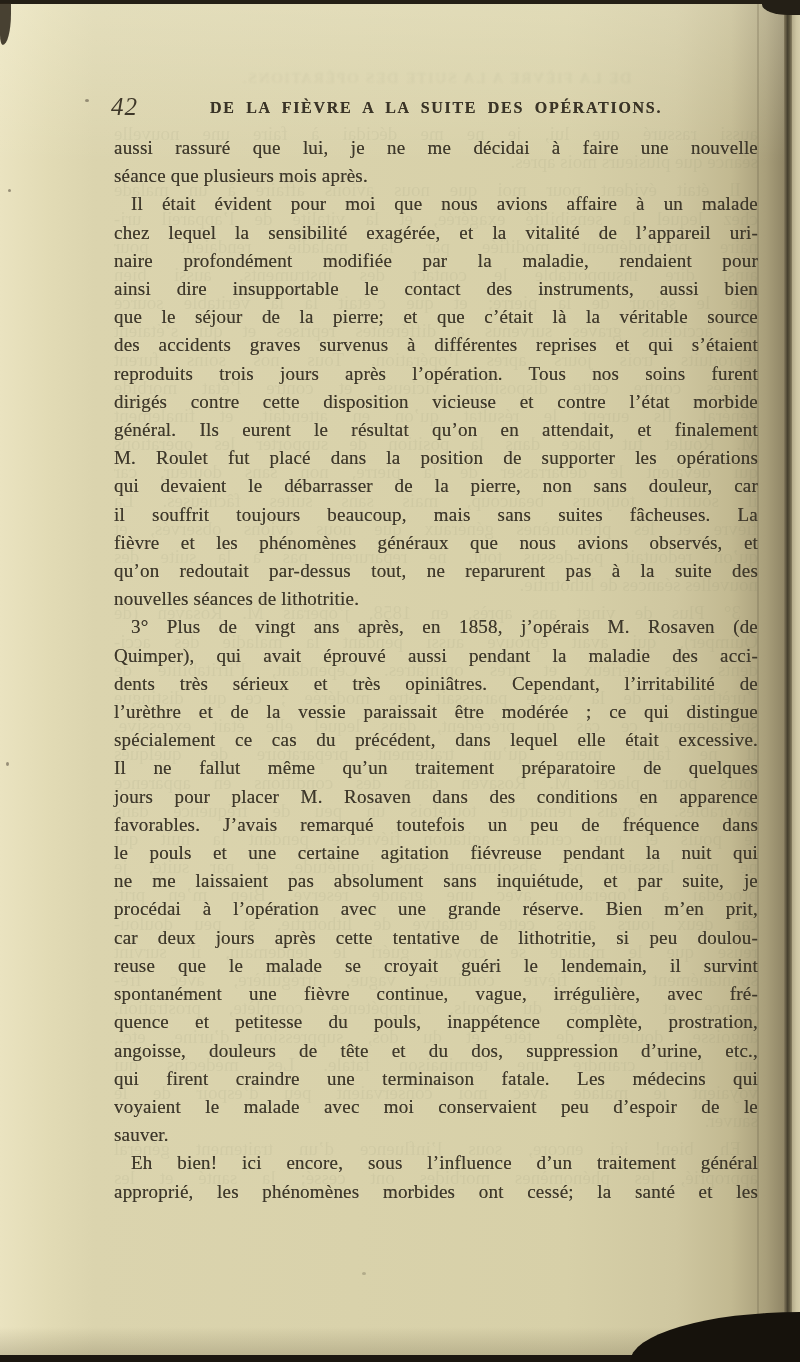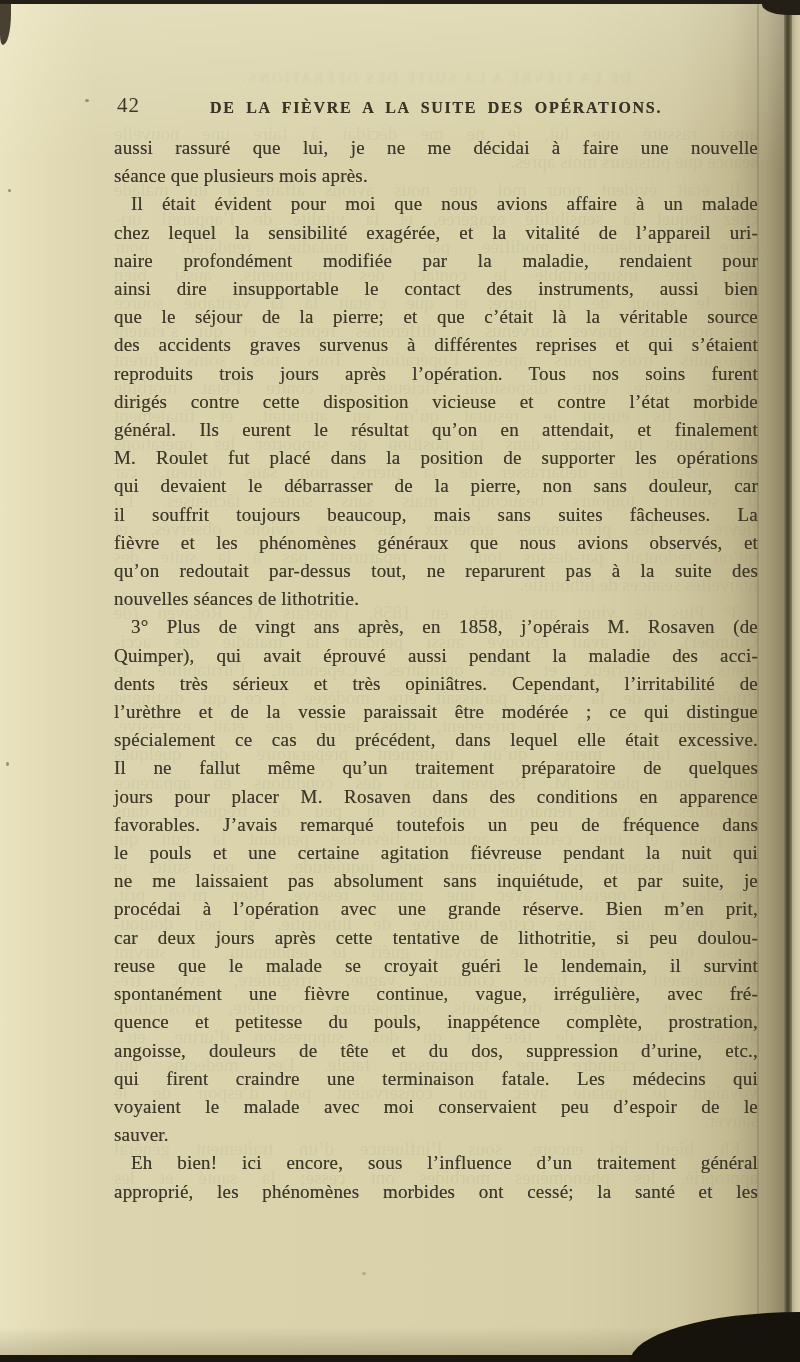--- a/index.html
+++ b/index.html
@@ -55,22 +55,22 @@
     position:absolute;right:0;bottom:0;width:170px;height:50px;
     background:#16120c;
     border-top-left-radius:170px 50px;
   }
   .shade-bottom{
     position:absolute;left:0;right:14px;bottom:5px;height:30px;
     background:linear-gradient(180deg, rgba(120,110,80,0) 0%, rgba(90,80,55,.25) 100%);
   }
   
   .page-number{
-    position:absolute;left:117px;top:93px;
-    font-size:21px;color:#3e3729;letter-spacing:1px;
+    position:absolute;left:111px;top:93px;
+    font-size:25px;color:#3e3729;letter-spacing:1px;font-style:italic;
   }
   .running-title{
     position:absolute;left:114px;top:99px;width:644px;
     text-align:center;
     font-size:16px;font-weight:bold;color:#3a3427;
     letter-spacing:1.7px;word-spacing:5px;
     text-shadow:0 0 .4px rgba(58,52,39,.7);
   }
   .text-block{
     position:absolute;left:114px;top:134px;width:644px;

